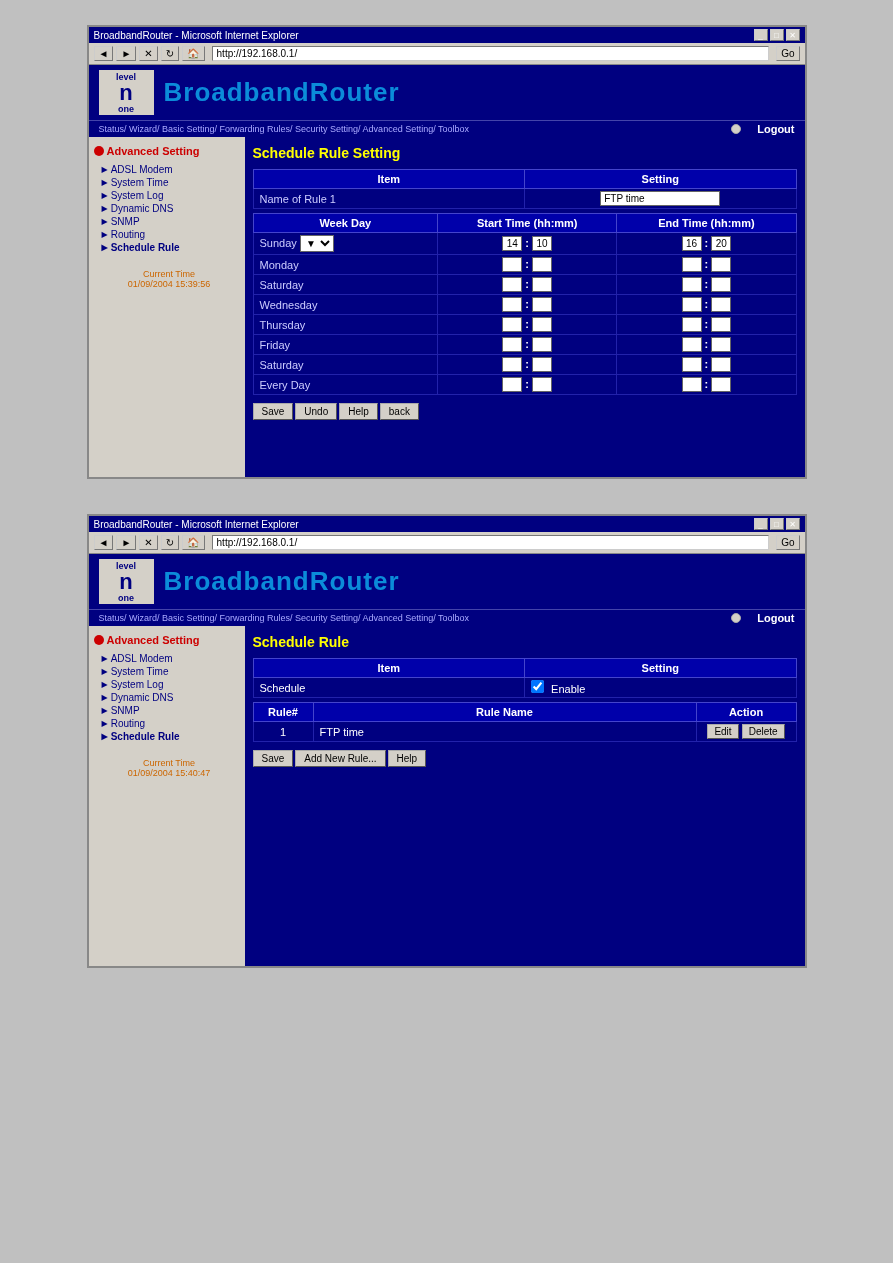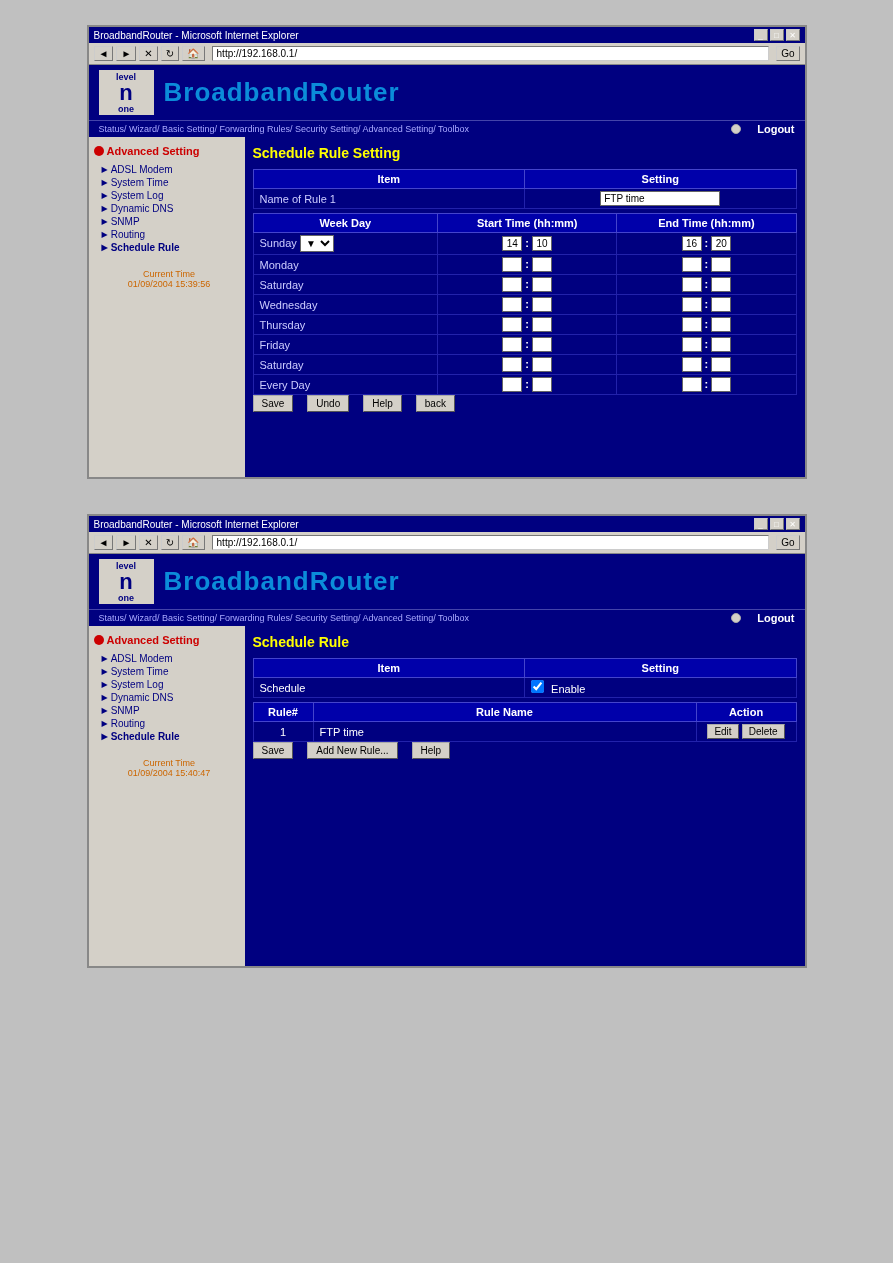--- a/index.html
+++ b/index.html
@@ -267,22 +267,23 @@
       background: #d4d0c8;
       color: black;
       border: 1px outset #aaa;
       padding: 2px 8px;
       font-size: 10px;
       cursor: pointer;
       margin-right: 2px;
     }
 
     .btn-row {
-      display: flex;
-      gap: 12px;
+      margin-top: 8px;
+      display: flex;
+      gap: 0;
     }
 
     
     .schedule-table {
       width: 100%;
       border-collapse: collapse;
       font-size: 11px;
     }
 
     .schedule-table th {

